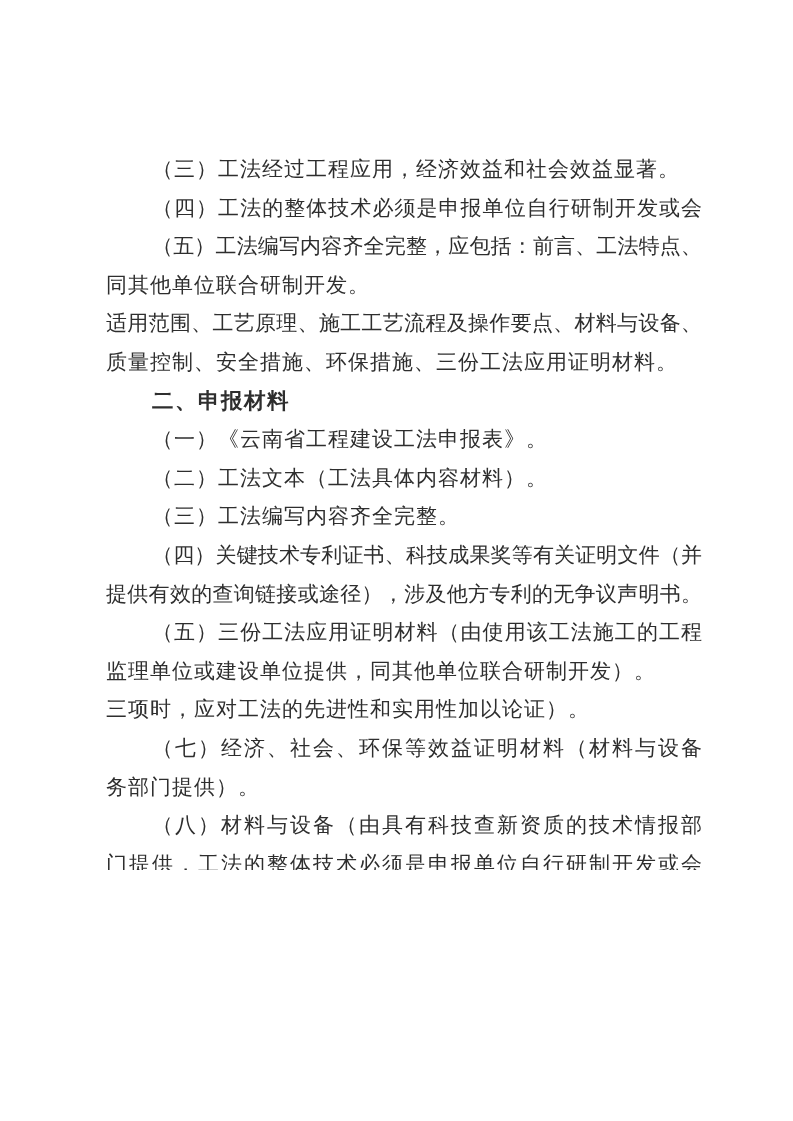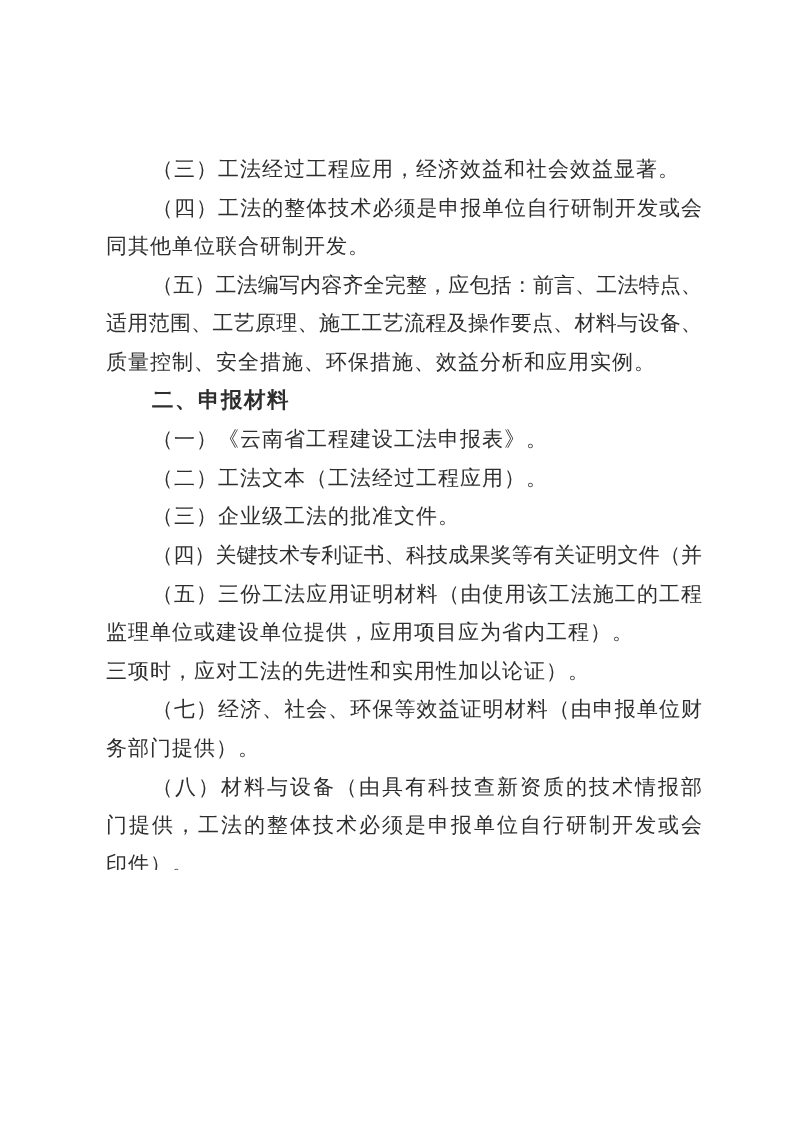--- a/index.html
+++ b/index.html
@@ -33,21 +33,21 @@
     letter-spacing: 0;
     white-space: normal;
     text-align: justify;
     text-align-last: justify;
     text-justify: inter-character;
   }
   .line.indent {
     padding-left: 46px;
   }
   .line.heading {
-    font-family: Liberation Mono, monospace;
+    font-family: Liberation Serif, serif;
     font-weight: 700;
     font-size: 21.5px;
     letter-spacing: 1.5px;
   }
   .page-footer {
     position: absolute;
     left: 132px;
     top: 1036px;
     font-size: 19px;
     letter-spacing: 2px;
@@ -55,33 +55,34 @@
     font-family: "Liberation Serif", "DejaVu Serif", serif;
   }
 </style>
 </head>
 <body>
 
 <div class="page">
   <div class="content">
     <div class="line indent">（三）工法经过工程应用，经济效益和社会效益显著。</div>
     <div class="line indent justify">（四）工法的整体技术必须是申报单位自行研制开发或会</div>
+    <div class="line indent justify">（五）工法编写内容齐全完整，应包括：前言、工法特点、</div>
     <div class="line">同其他单位联合研制开发。</div>
-    <div class="line indent justify">（五）工法编写内容齐全完整，应包括：前言、工法特点、</div>
     <div class="line justify">适用范围、工艺原理、施工工艺流程及操作要点、材料与设备、</div>
-    <div class="line">质量控制、安全措施、环保措施、效益分析和应用实例。</div>
+    <div class="line">质量控制、安全措施、环保措施、三份工法应用证明材料。</div>
     <div class="line indent heading">二、申报材料</div>
     <div class="line indent">（一）《云南省工程建设工法申报表》。</div>
-    <div class="line indent">（二）工法文本（工法经过工程应用）。</div>
-    <div class="line indent">（三）企业级工法的批准文件。</div>
+    <div class="line indent">（二）工法文本（工法具体内容材料）。</div>
+    <div class="line indent">（三）工法编写内容齐全完整。</div>
     <div class="line indent justify">（四）关键技术专利证书、科技成果奖等有关证明文件（并</div>
+    <div class="line justify">提供有效的查询链接或途径），涉及他方专利的无争议声明书。</div>
     <div class="line indent justify">（五）三份工法应用证明材料（由使用该工法施工的工程</div>
-    <div class="line">监理单位或建设单位提供，应用项目应为省内工程）。</div>
+    <div class="line">监理单位或建设单位提供，同其他单位联合研制开发）。</div>
     <div class="line">三项时，应对工法的先进性和实用性加以论证）。</div>
-    <div class="line indent justify">（七）经济、社会、环保等效益证明材料（由申报单位财</div>
+    <div class="line indent justify">（七）经济、社会、环保等效益证明材料（材料与设备</div>
     <div class="line">务部门提供）。</div>
     <div class="line indent justify">（八）材料与设备（由具有科技查新资质的技术情报部</div>
     <div class="line justify">门提供，工法的整体技术必须是申报单位自行研制开发或会</div>
     <div class="line">印件）。</div>
   </div>
 
   <div class="page-footer">— 2 —</div>
 </div>
 
 </body></html>

